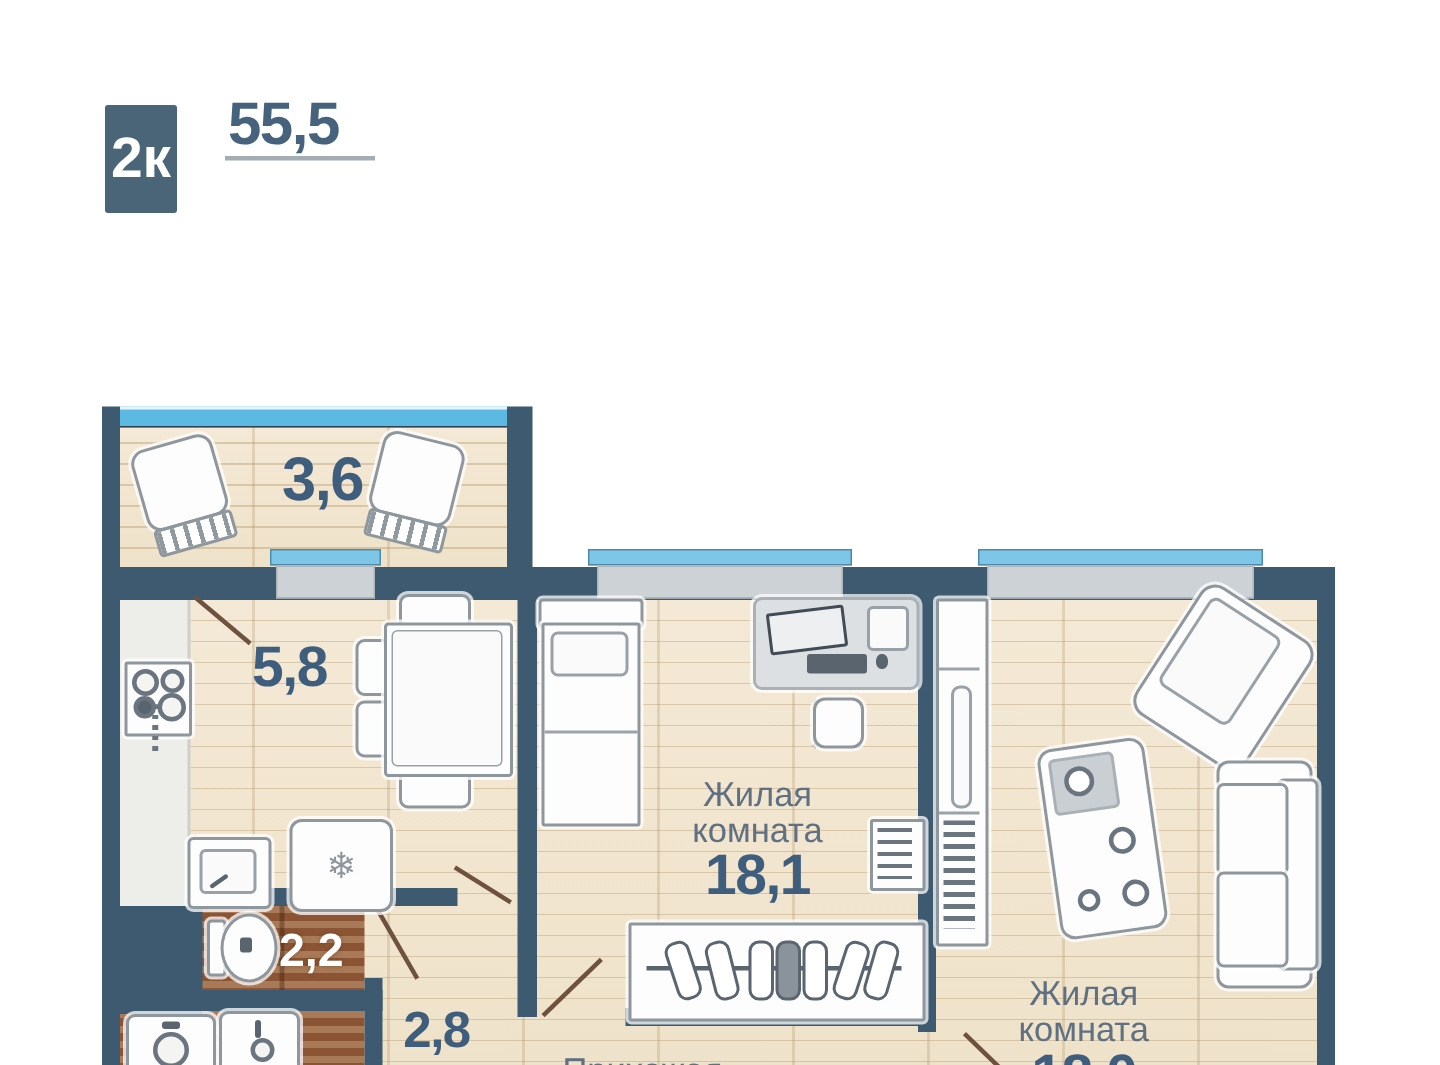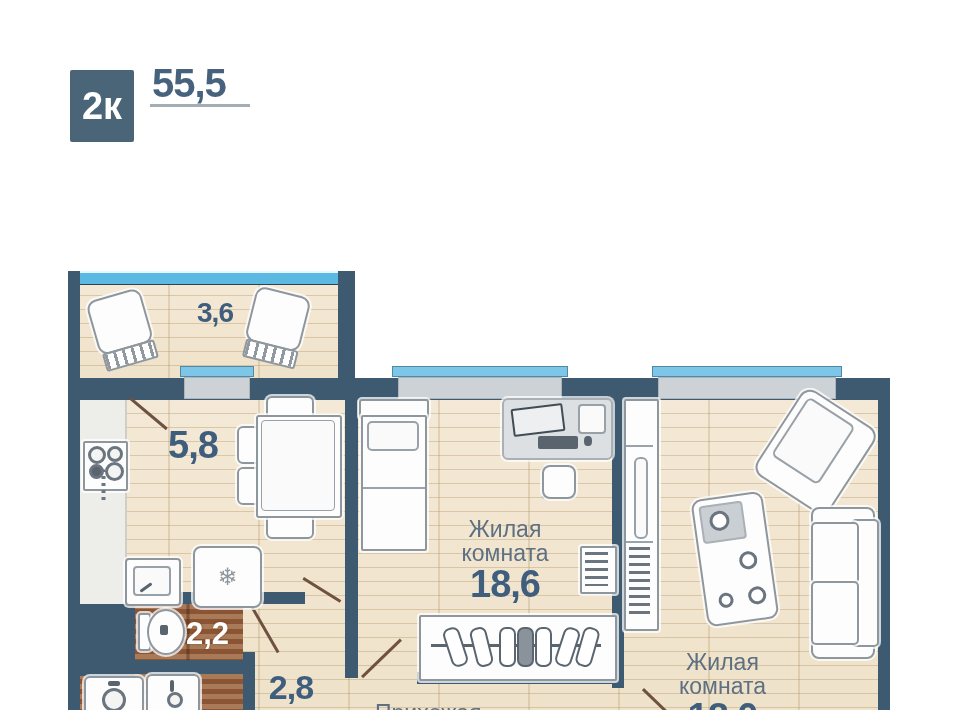--- a/index.html
+++ b/index.html
@@ -44,21 +44,21 @@
   
   .lblName{color:#5E7081;font-size:23px;line-height:1.05;text-align:center;}
   .lblNum{color:#3F5E7E;font-weight:bold;font-size:38px;line-height:1.05;text-align:center;letter-spacing:-1px;}
   .lblNumWhite{color:#FFFFFF;font-weight:bold;font-size:31px;text-shadow:0 0 3px rgba(90,50,20,.45);}
 </style>
 </head>
 <body>
 
 <div class="screen">
 
-  <div class="abs badge" style="left:70px;top:70px;width:64px;height:72px;">
+  <div class="abs badge" style="left:70px;top:70px;width:48px;height:72px;">
     <span>2к</span>
   </div>
   <div class="abs areaNum" style="left:152px;top:63px;width:110px;">55,5</div>
   <div class="abs divider" style="left:150px;top:104px;width:100px;height:3px;"></div>
 
   <div class="abs wood" style="left:80px;top:282px;width:258px;height:96px;"></div>
   <div class="abs wood" style="left:80px;top:400px;width:798px;height:310px;"></div>
   <div class="abs wood" style="left:126px;top:378px;width:54px;height:22px;"></div>
   <div class="abs tile" style="left:133px;top:604px;width:110px;height:56px;"></div>
   <div class="abs tile" style="left:80px;top:674px;width:163px;height:36px;"></div>
@@ -187,30 +187,30 @@
   </div>
   <div class="abs furn" style="left:84px;top:676px;width:56px;height:40px;border-radius:6px;">
     <div class="burner" style="left:16px;top:10px;width:18px;height:18px;"></div>
     <div class="darkbit" style="left:22px;top:3px;width:12px;height:5px;"></div>
   </div>
   <div class="abs furn" style="left:146px;top:674px;width:50px;height:42px;border-radius:6px;">
     <div class="darkbit" style="left:22px;top:4px;width:4px;height:12px;"></div>
     <div class="burner" style="left:19px;top:16px;width:10px;height:10px;"></div>
   </div>
 
-  <div class="abs lblNum" style="left:160px;top:298px;width:110px;font-size:28px;">3,6</div>
+  <div class="abs lblNum" style="left:160px;top:298px;width:110px;font-size:41px;">3,6</div>
 
   <div class="abs" style="left:128px;top:426px;width:130px;text-align:center;">
     <div class="lblNum">5,8</div>
   </div>
 
   <div class="abs" style="left:415px;top:517px;width:180px;text-align:center;">
     <div class="lblName">Жилая</div>
     <div class="lblName">комната</div>
-    <div class="lblNum">18,6</div>
+    <div class="lblNum">18,1</div>
   </div>
 
   <div class="abs" style="left:640px;top:650px;width:165px;text-align:center;">
     <div class="lblName">Жилая</div>
     <div class="lblName">комната</div>
     <div class="lblNum">18,0</div>
   </div>
 
   <div class="abs lblNumWhite" style="left:186px;top:616px;">2,2</div>
 

